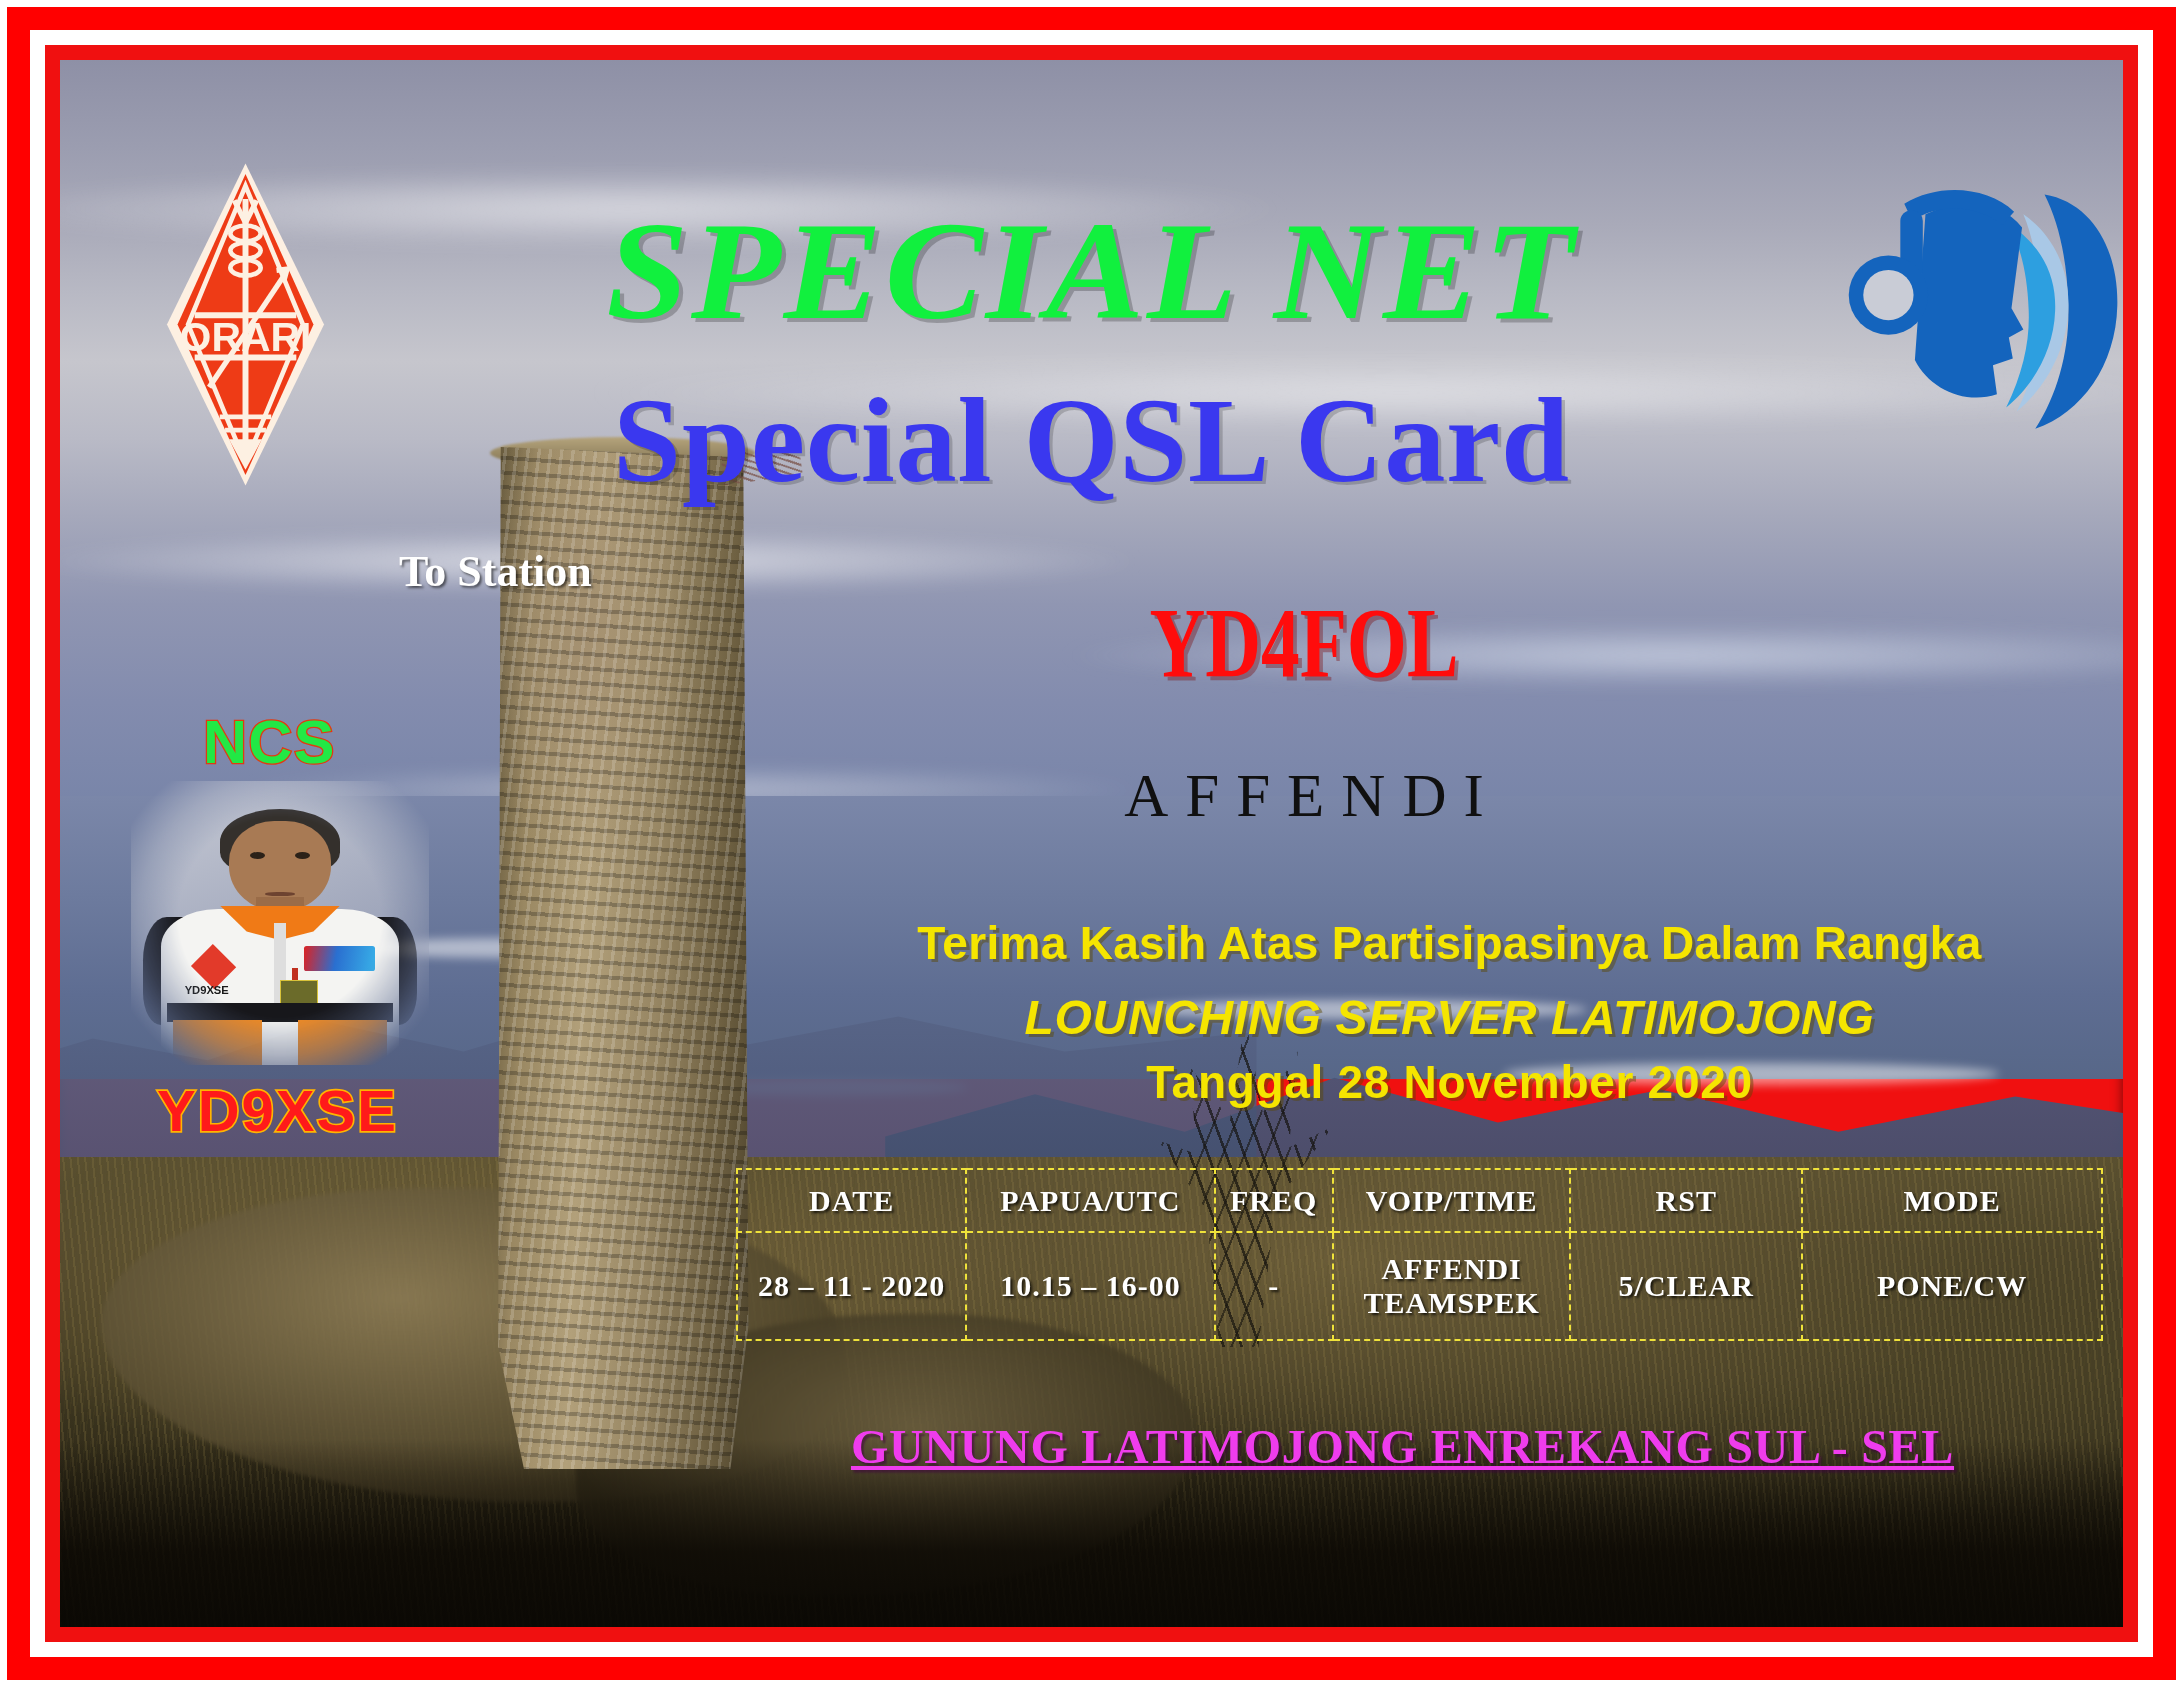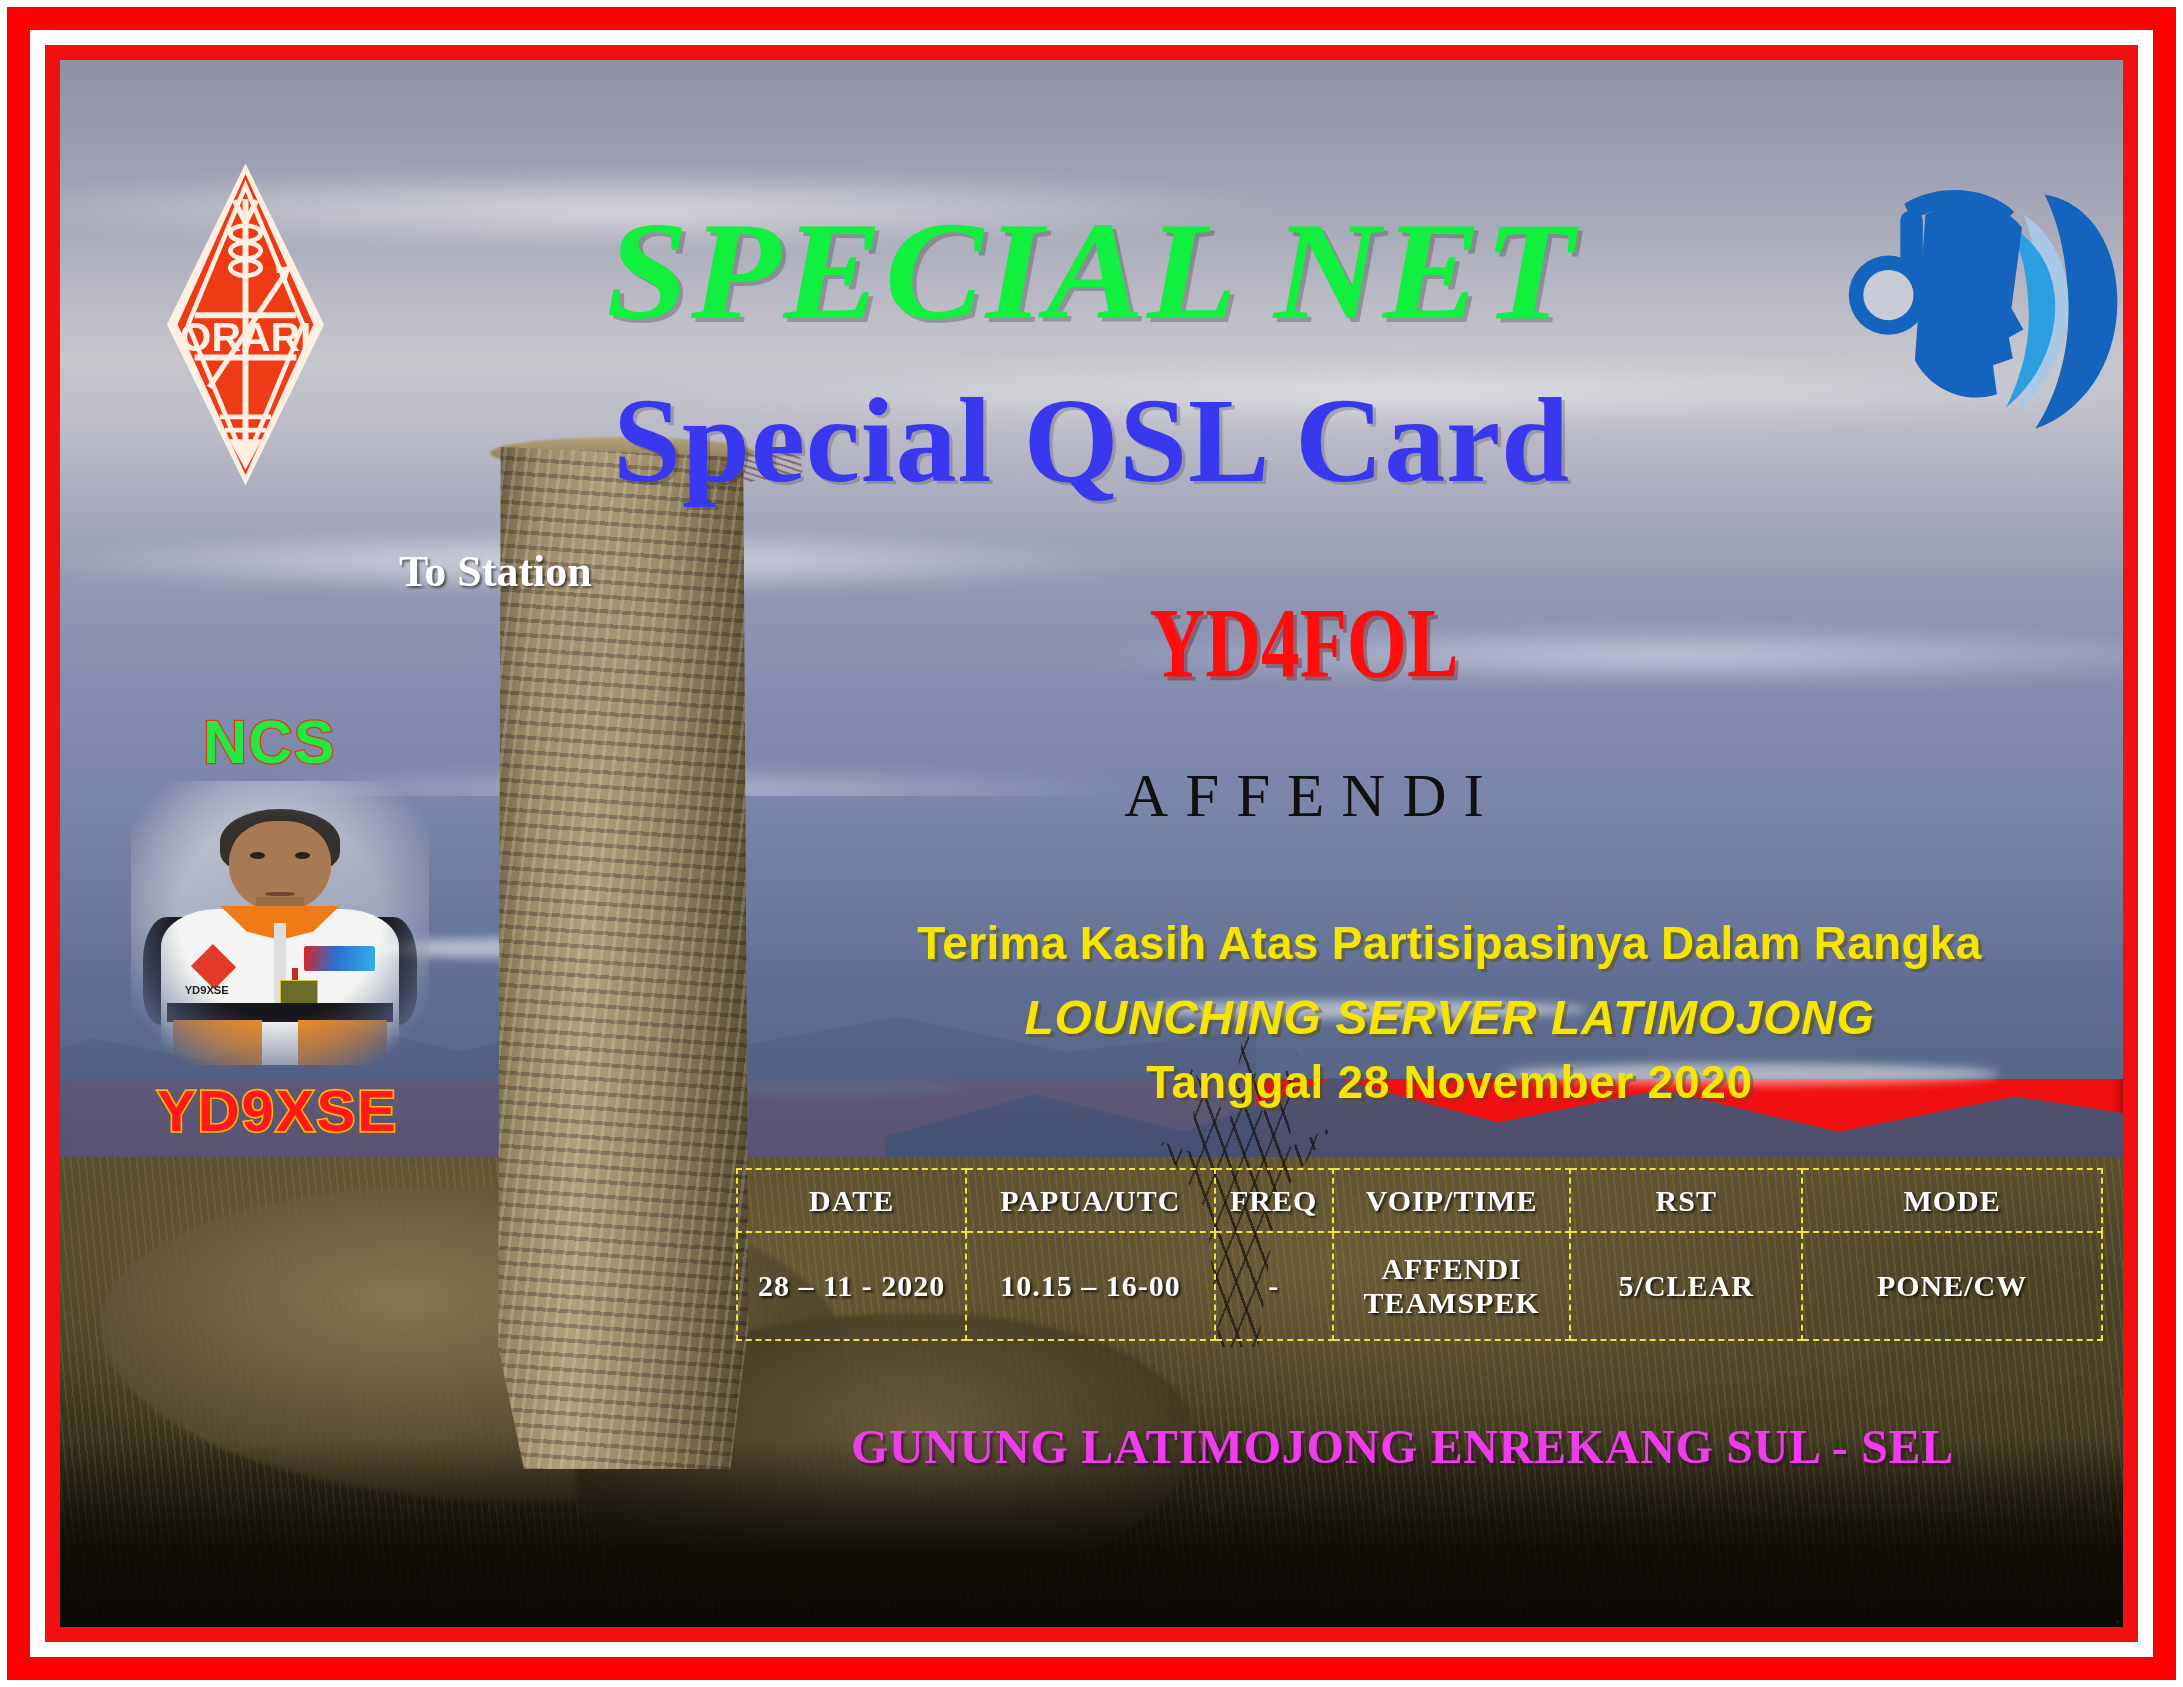--- a/index.html
+++ b/index.html
@@ -156,21 +156,21 @@
              table-layout:fixed;}
   #log-table td,#log-table th{border:2px dashed #efe23a;color:#ffffff;text-align:center;
              font:700 30px/1.12 "Liberation Serif",serif;letter-spacing:1px;
              text-shadow:2px 2px 2.6px rgba(0,0,0,.75);padding:0;}
   #log-table th{height:61px;vertical-align:middle;}
   #log-table td{height:106px;vertical-align:middle;}
   .c0{width:16.8%}.c1{width:18.2%}.c2{width:8.6%}.c3{width:17.4%}.c4{width:17.0%}.c5{width:22.0%}
 
   #mountain-caption{position:absolute;left:648px;width:1389px;top:1363px;text-align:center;
     color:#ef3ced;font:700 48px/1 "Liberation Serif",serif;letter-spacing:0.7px;
-    text-shadow:2.6px 2.6px 2px rgba(60,0,60,.55);}
+    text-shadow:2.6px 2.6px 2px rgba(60,0,60,.55);text-decoration:underline;}
 
   
   #orari-logo{position:absolute;left:103px;top:99px;width:165px;height:331px;}
   #net-logo{position:absolute;left:1786px;top:116px;width:278px;height:258px;}
 </style>
 </head>
 <body>
 
 <div id="card">
 

